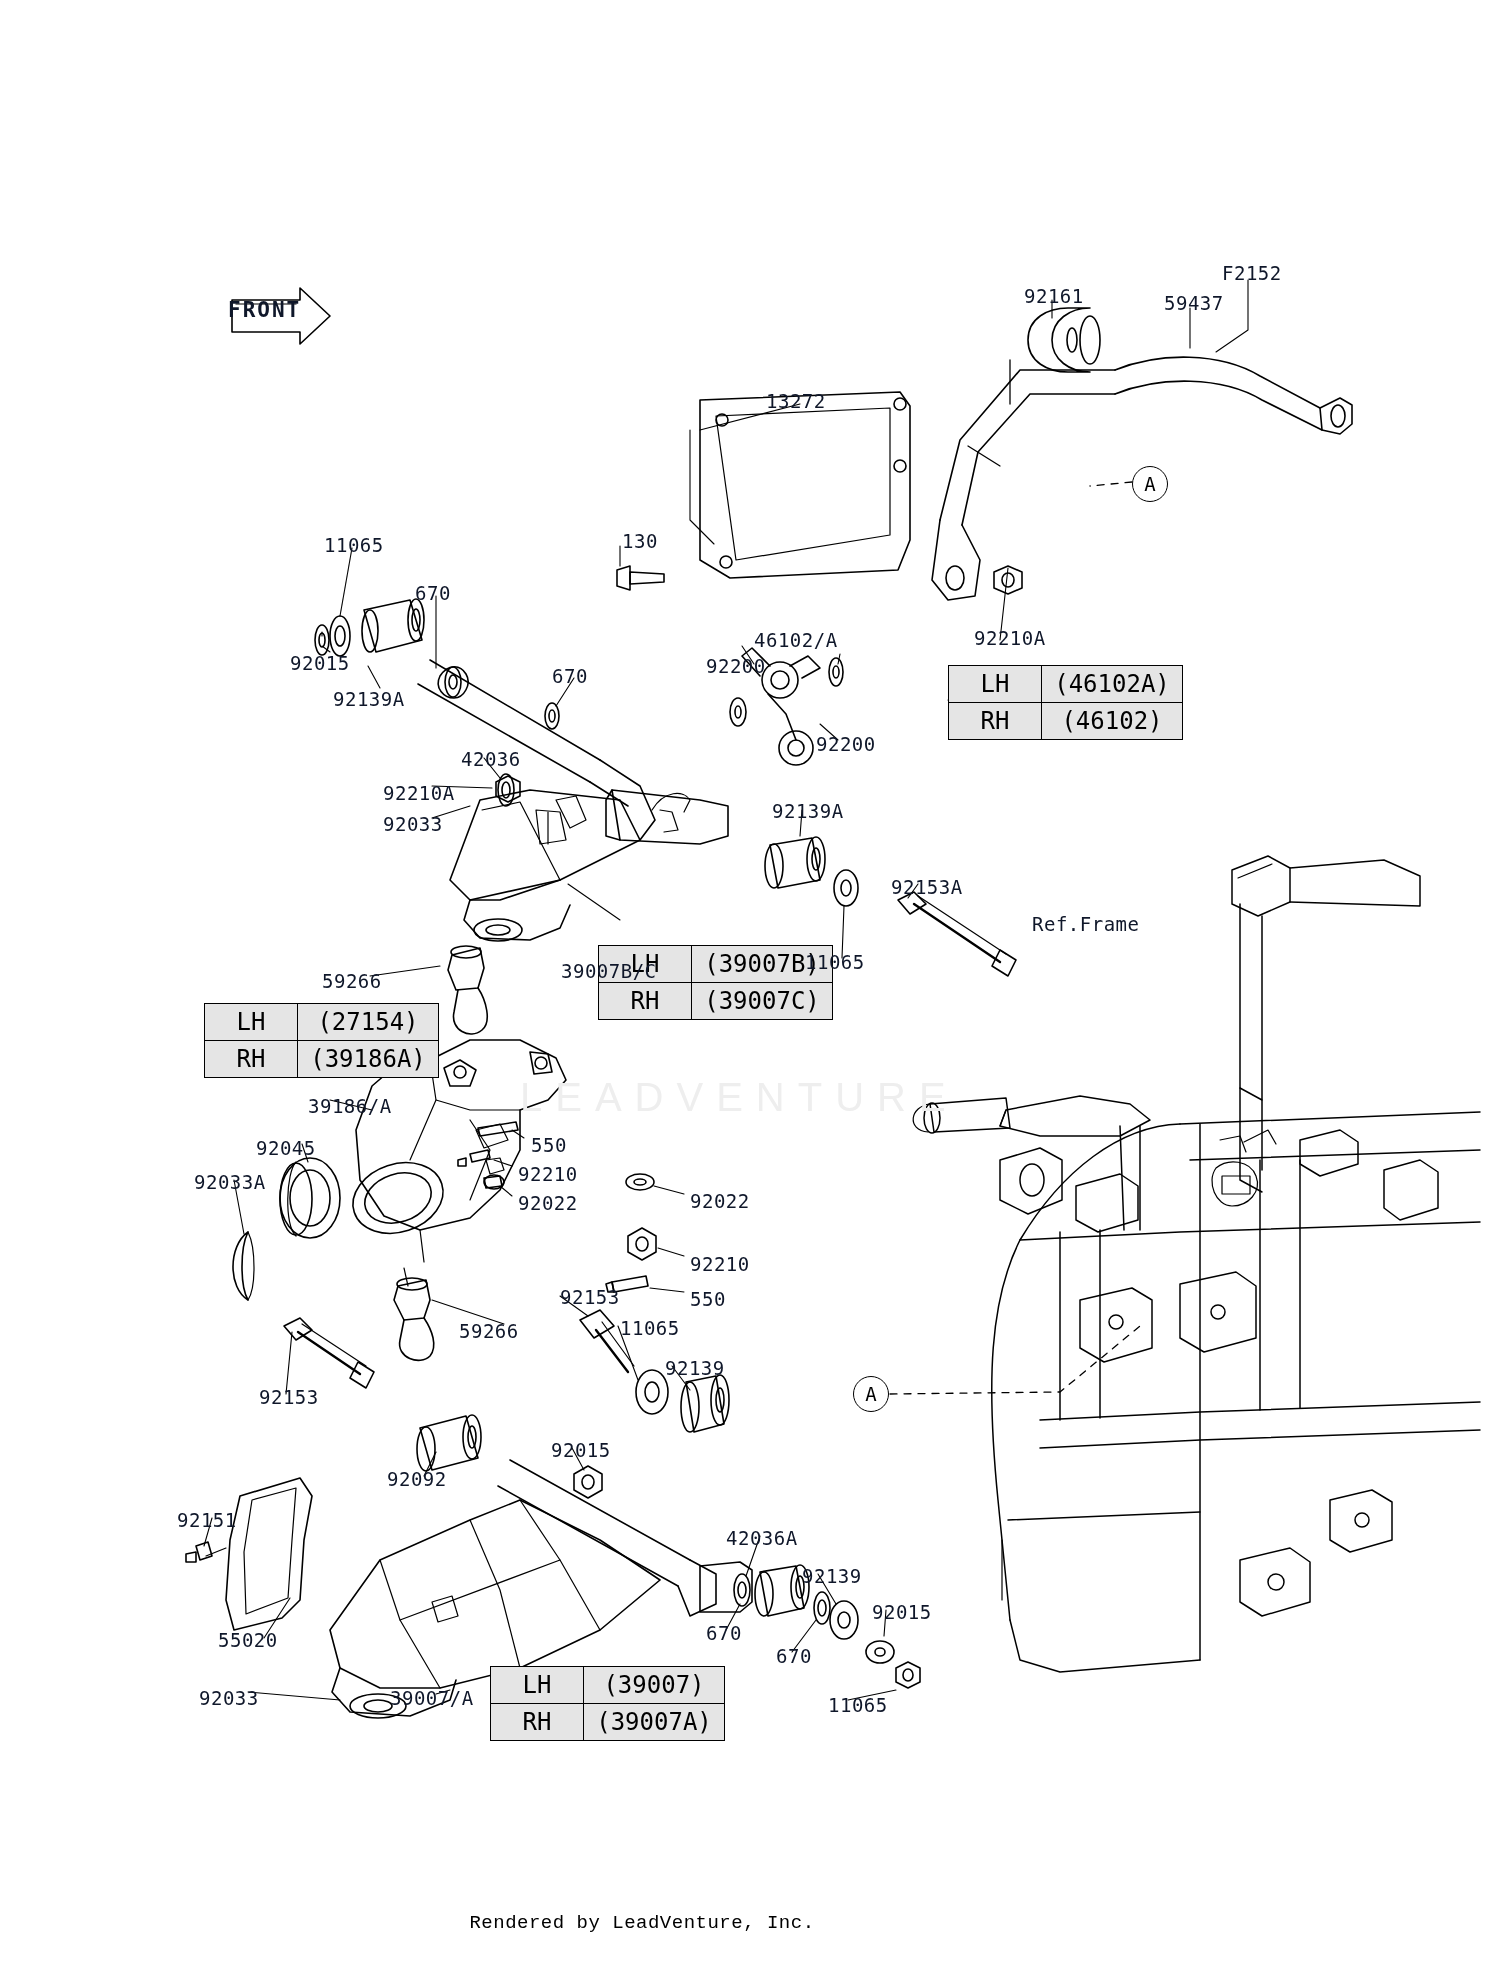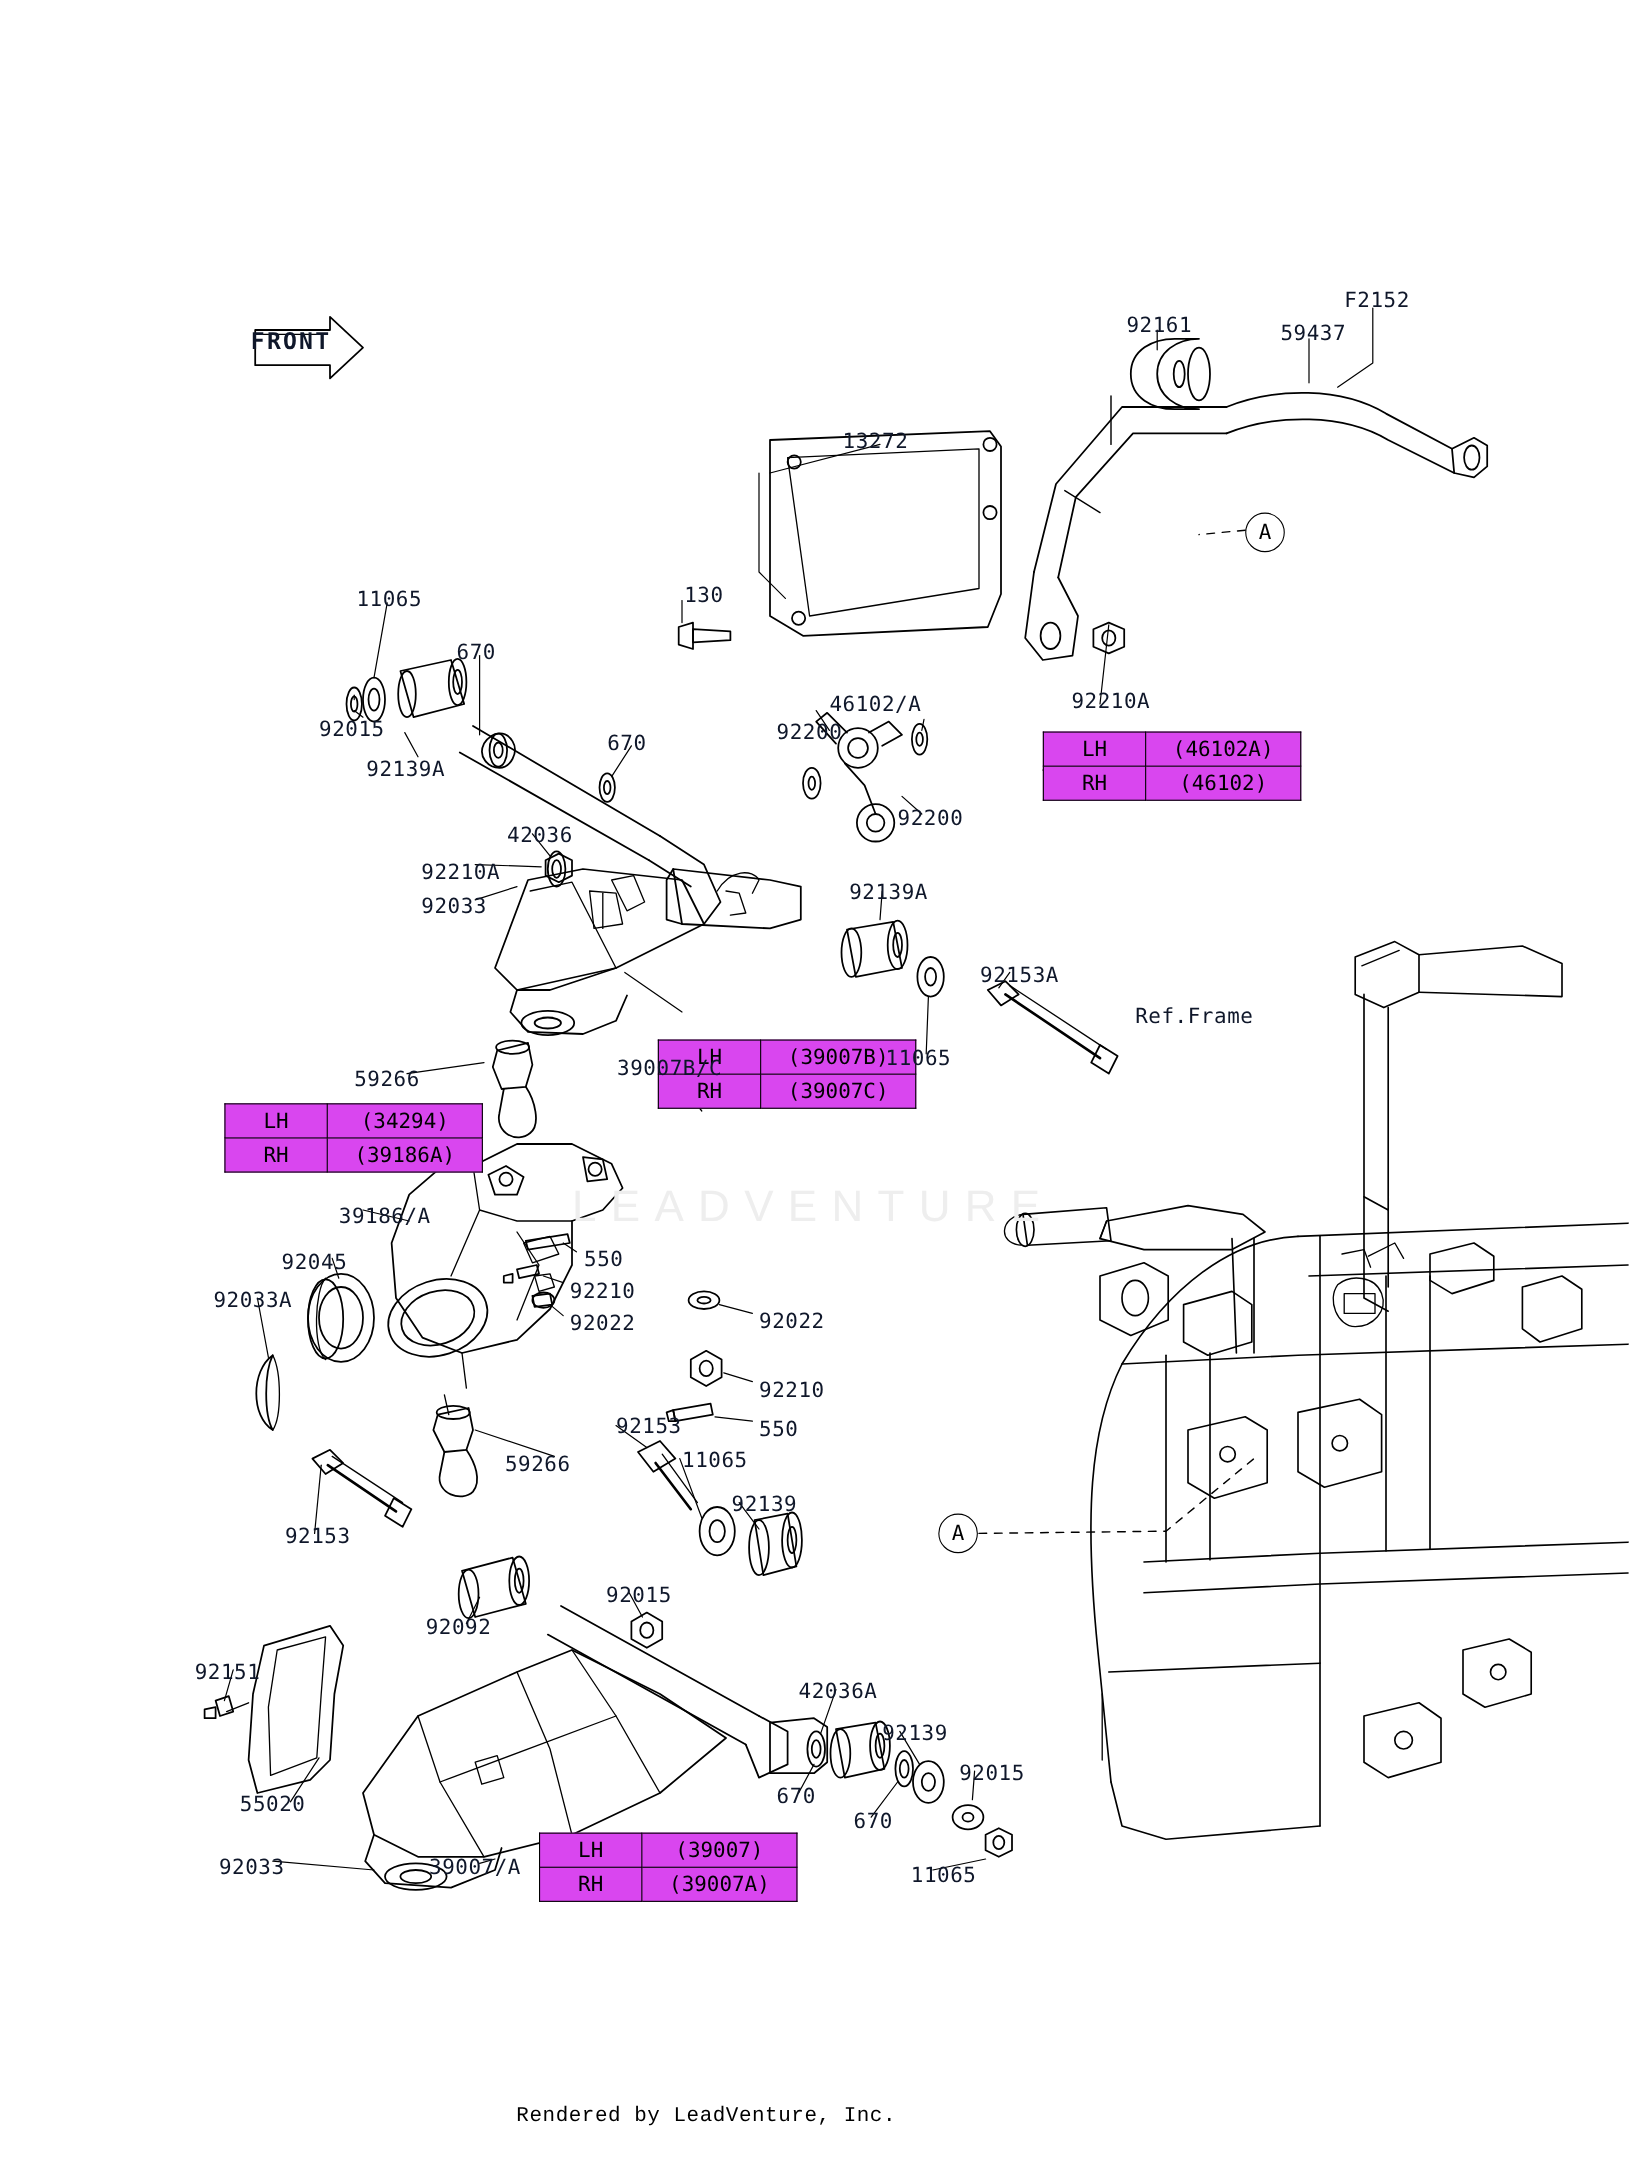--- a/index.html
+++ b/index.html
@@ -26,22 +26,22 @@
     font-family: "DejaVu Sans Mono", "Liberation Mono", monospace;
     font-size: 19px;
     letter-spacing: 0.5px;
     color: #0f172a;
     white-space: nowrap;
   }
   .tbl {
     position: absolute;
     border-collapse: collapse;
     font-family: "DejaVu Sans Mono", "Liberation Mono", monospace;
-    font-size: 19px;
-    background: #d946ef;
+    font-size: 24px;
+    background: #e5e5e5;
   }
   .tbl td {
     border: 1.4px solid #000;
     padding: 4px 10px;
     text-align: center;
     white-space: nowrap;
   }
   .tbl td.k { width: 72px; }
   .tbl td.v { width: 120px; }
   .footer {
@@ -483,21 +483,21 @@
         <td class="k">RH</td>
       <td class="v">(39007C)</td>
       </tr>
 </tbody>
   </table>
 
 <table class="tbl" style="left:204px; top:1003px;">
   <tbody>
       <tr>
         <td class="k">LH</td>
-      <td class="v">(34294)</td>
+      <td class="v">(27154)</td>
       </tr>
   <tr>
         <td class="k">RH</td>
       <td class="v">(39186A)</td>
       </tr>
 </tbody>
   </table>
 
 <table class="tbl" style="left:490px; top:1666px;">
   <tbody>

